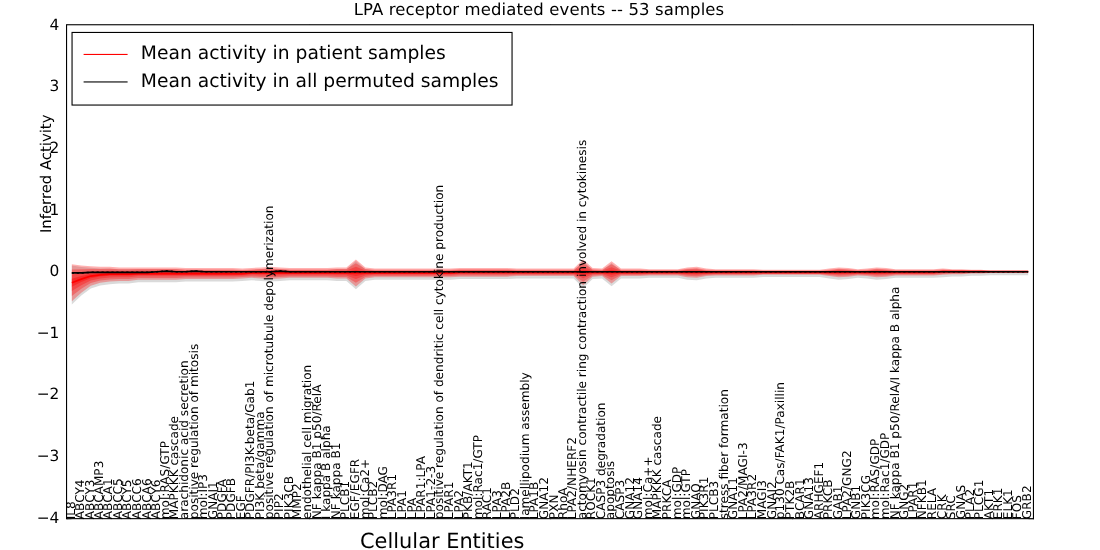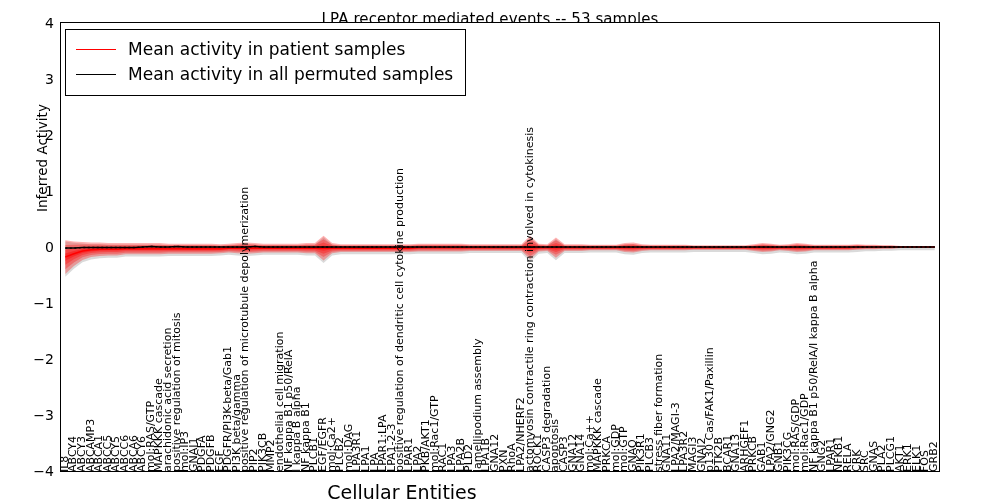--- a/index.html
+++ b/index.html
@@ -2,21 +2,21 @@
 <html><head>
 <meta charset="utf-8">
 <style>
   html,body{margin:0;padding:0;background:#ffffff;}
   body{width:1000px;height:500px;overflow:hidden;
        font-family:"DejaVu Sans","Liberation Sans",sans-serif;color:#000;}
   #root{position:relative;width:1000px;height:500px;}
 
   
   #chart-title{
-    position:absolute;left:0;top:10px;width:980px;text-align:center;
+    position:absolute;left:0;top:0;width:980px;text-align:center;
     font-size:15px;color:#000;letter-spacing:0.1px;
   }
 
   
   #plot-frame{
     position:absolute;left:60px;top:22px;width:880px;height:450px;
     border:1.3px solid #000;box-sizing:border-box;background:#fff;
   }
   #plot-inner{position:absolute;inset:0;overflow:hidden;}
 

